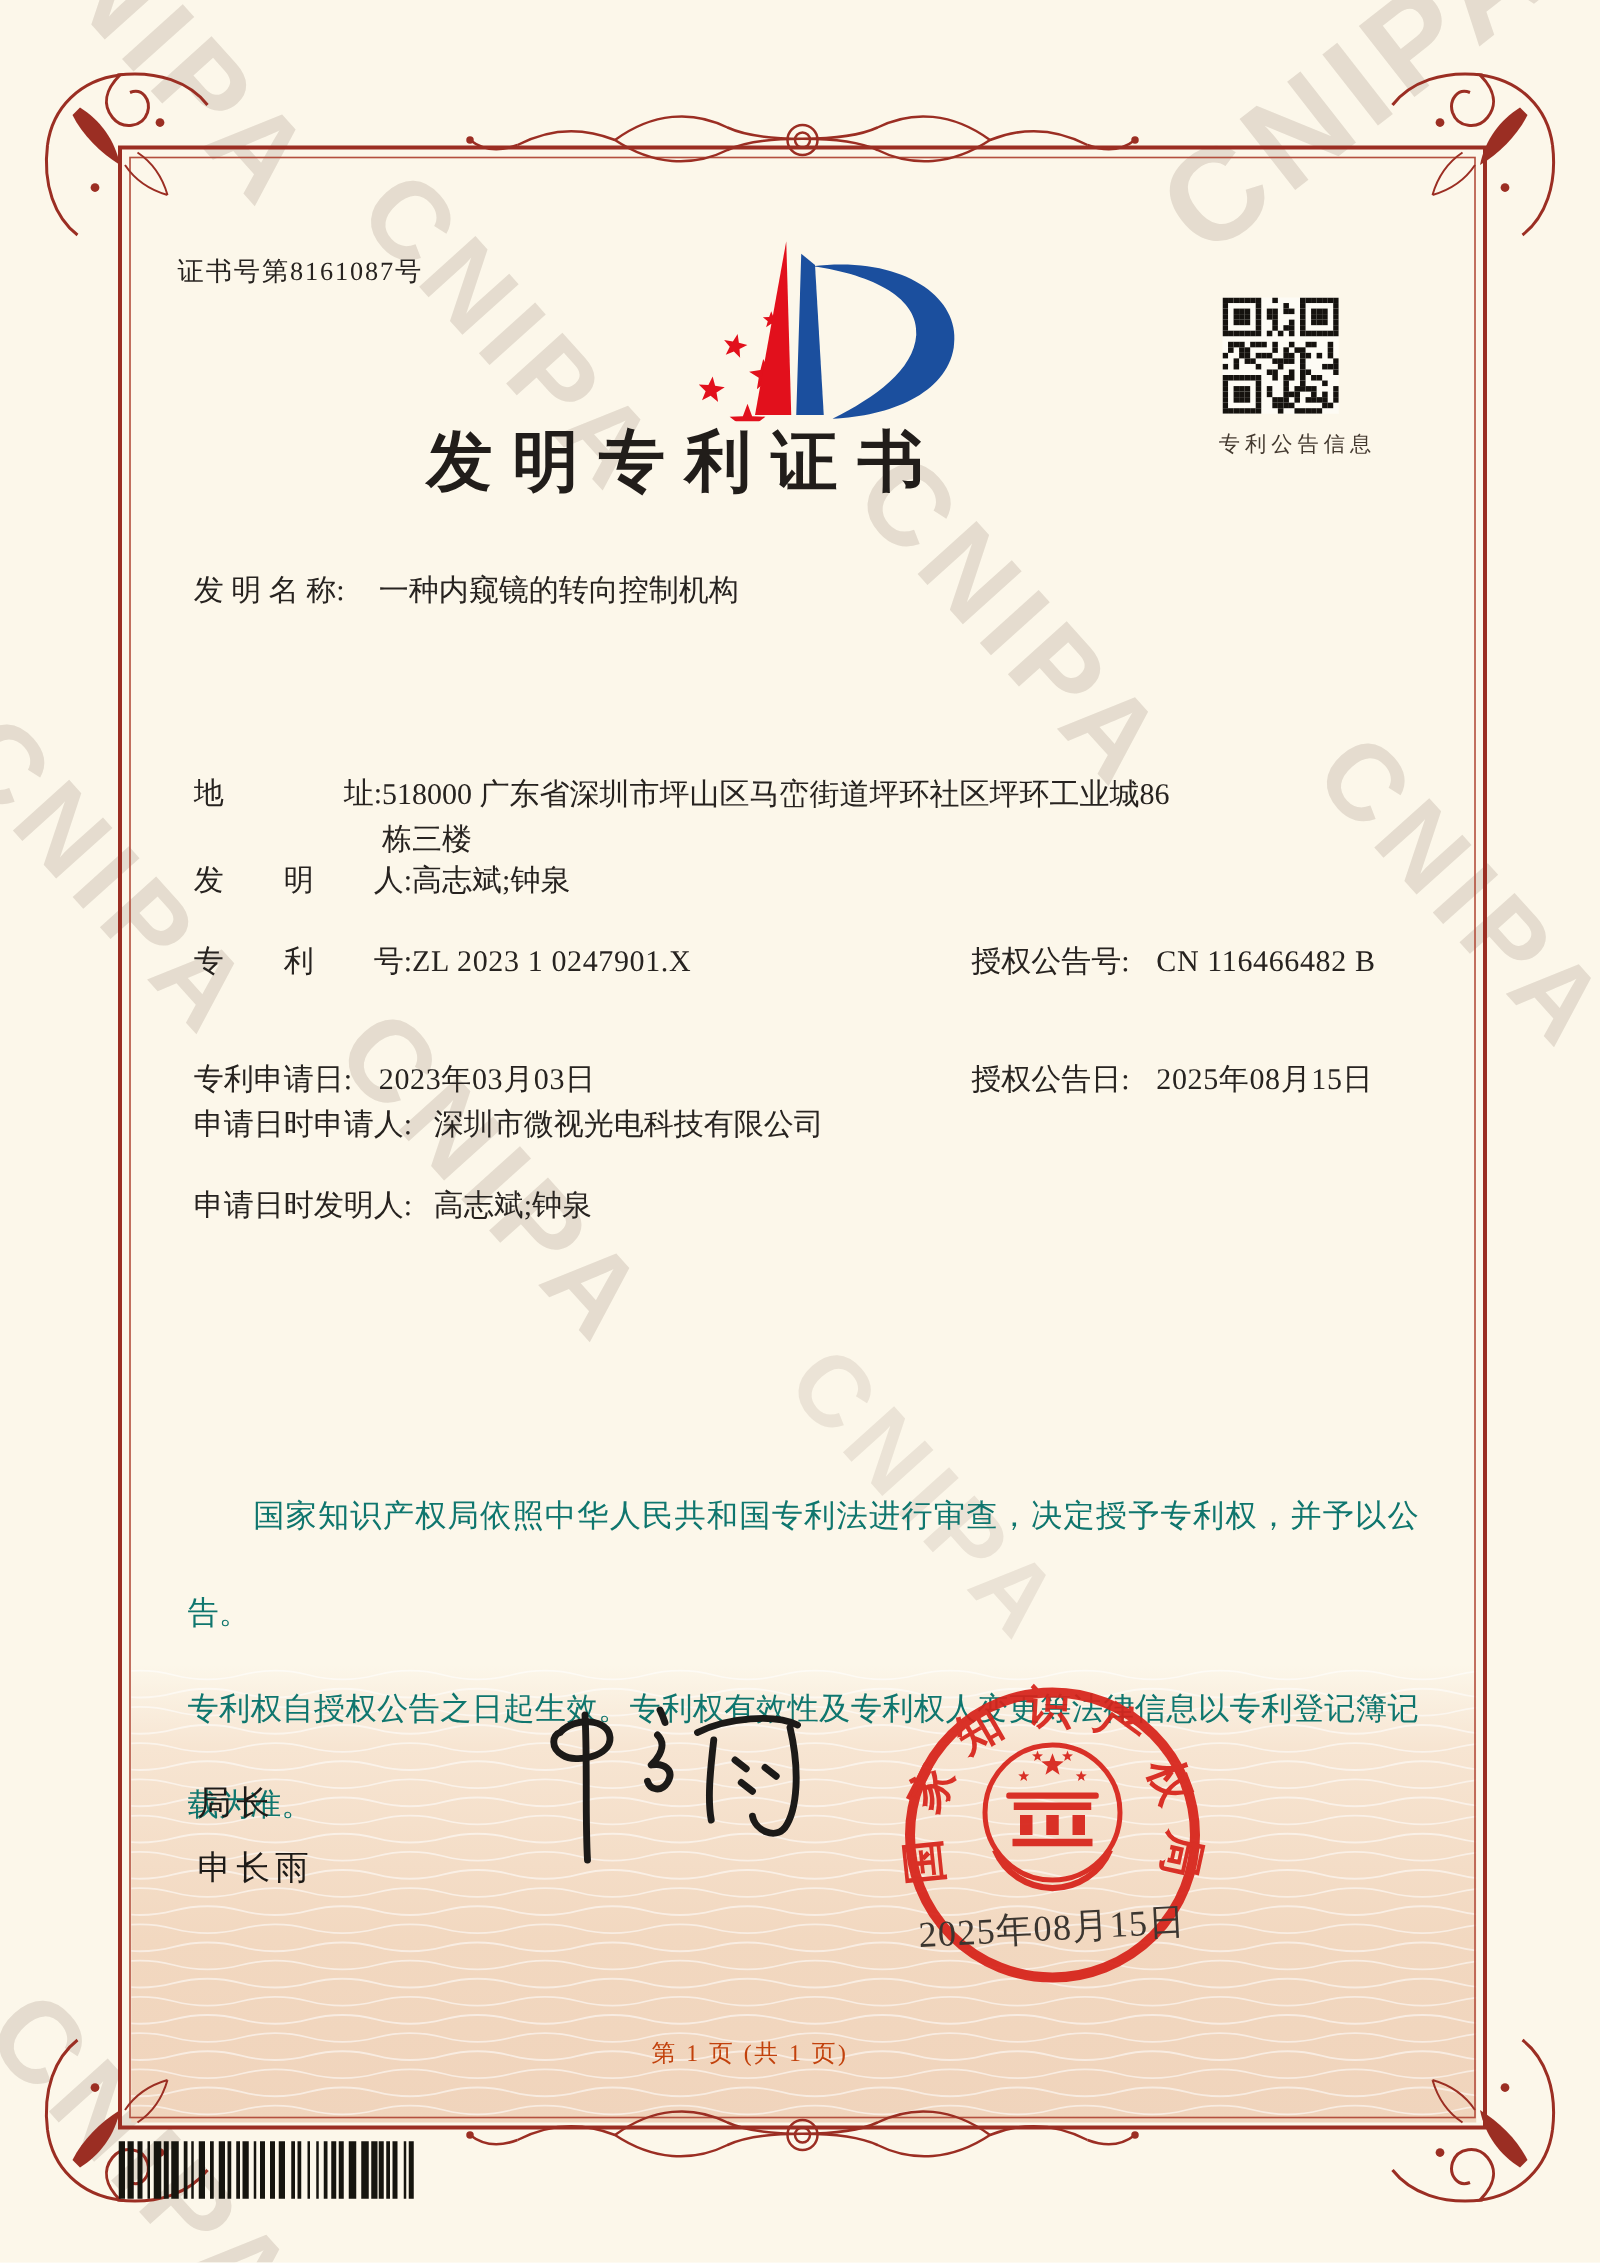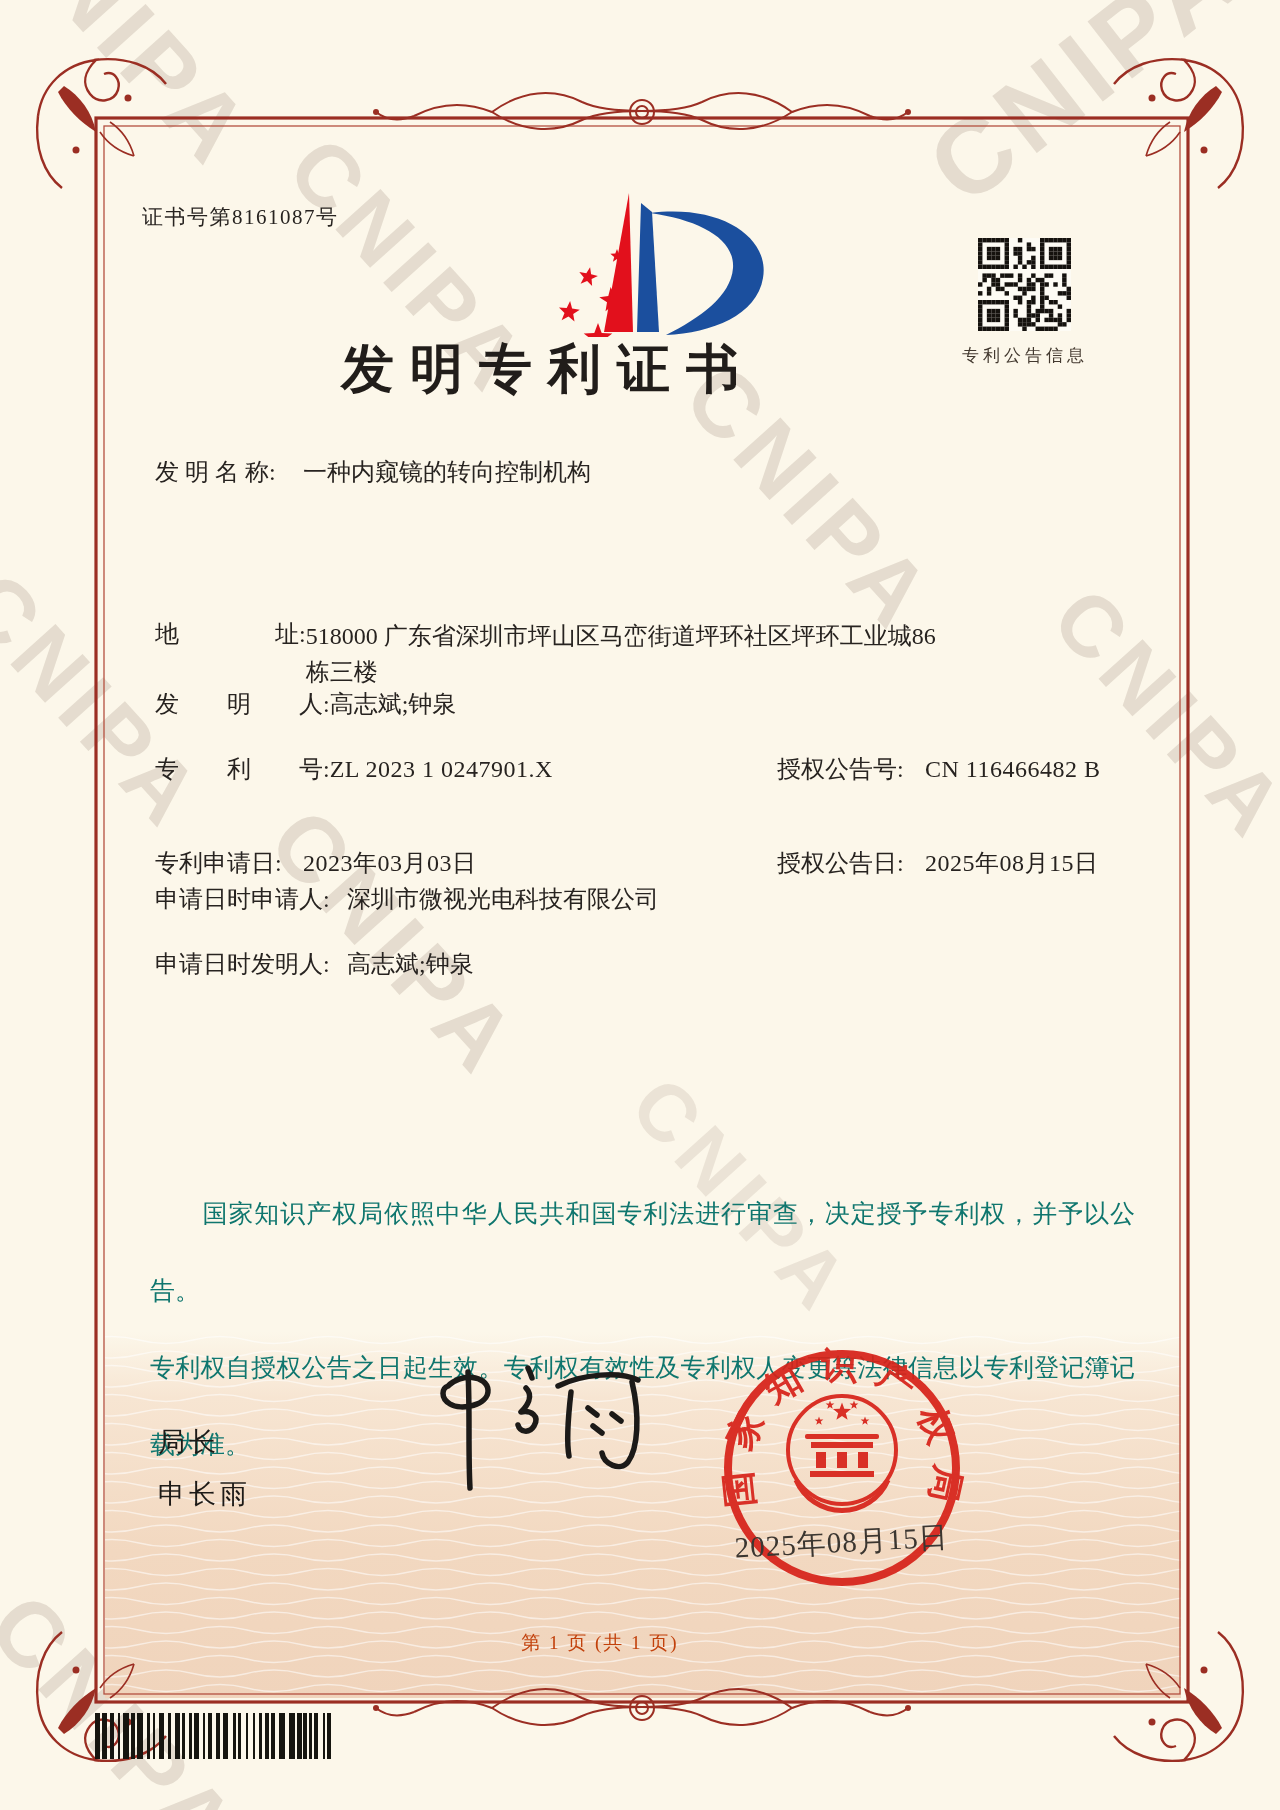--- a/index.html
+++ b/index.html
@@ -10,21 +10,21 @@
       color:rgba(168,152,137,0.28);letter-spacing:8px;transform:rotate(48deg);z-index:1;white-space:nowrap;}
   
   .band{position:absolute;left:105px;top:1332px;width:1076px;height:366px;z-index:2;
         background:linear-gradient(180deg,rgba(246,228,211,0) 0%,rgba(246,226,206,.85) 18%,#f2d8c0 60%,#f0d4bc 100%);}
   .band svg{display:block;width:100%;height:100%;}
   .frame{position:absolute;left:0;top:0;width:1280px;height:1810px;z-index:2;pointer-events:none;}
   
   .certno{position:absolute;left:142px;top:203px;font-size:21px;letter-spacing:1.5px;z-index:3;}
   .logo{position:absolute;left:470px;top:183px;width:330px;height:154px;z-index:3;}
   .qr{position:absolute;left:978px;top:238px;width:93px;height:93px;z-index:3;background:#fdfbf4;}
-  .qrcap{position:absolute;left:949px;top:344px;width:152px;text-align:center;font-size:17px;
+  .qrcap{position:absolute;left:949px;top:344px;width:152px;text-align:right;font-size:17px;
          letter-spacing:4px;color:#43392f;z-index:3;}
   .title{position:absolute;left:341px;top:334px;font-size:53px;font-weight:600;letter-spacing:16px;
          color:#211d1a;z-index:3;white-space:nowrap;}
   
   .row{position:absolute;left:155px;font-size:24px;z-index:3;white-space:nowrap;}
   .lab{display:inline-block;min-width:148px;}
   .lab-w{display:inline-block;min-width:192px;}
   .rcol{position:absolute;left:622px;top:0;}
   .addr-val{display:inline-block;white-space:normal;width:648px;vertical-align:top;line-height:36px;}
   .num{letter-spacing:0.5px;}

